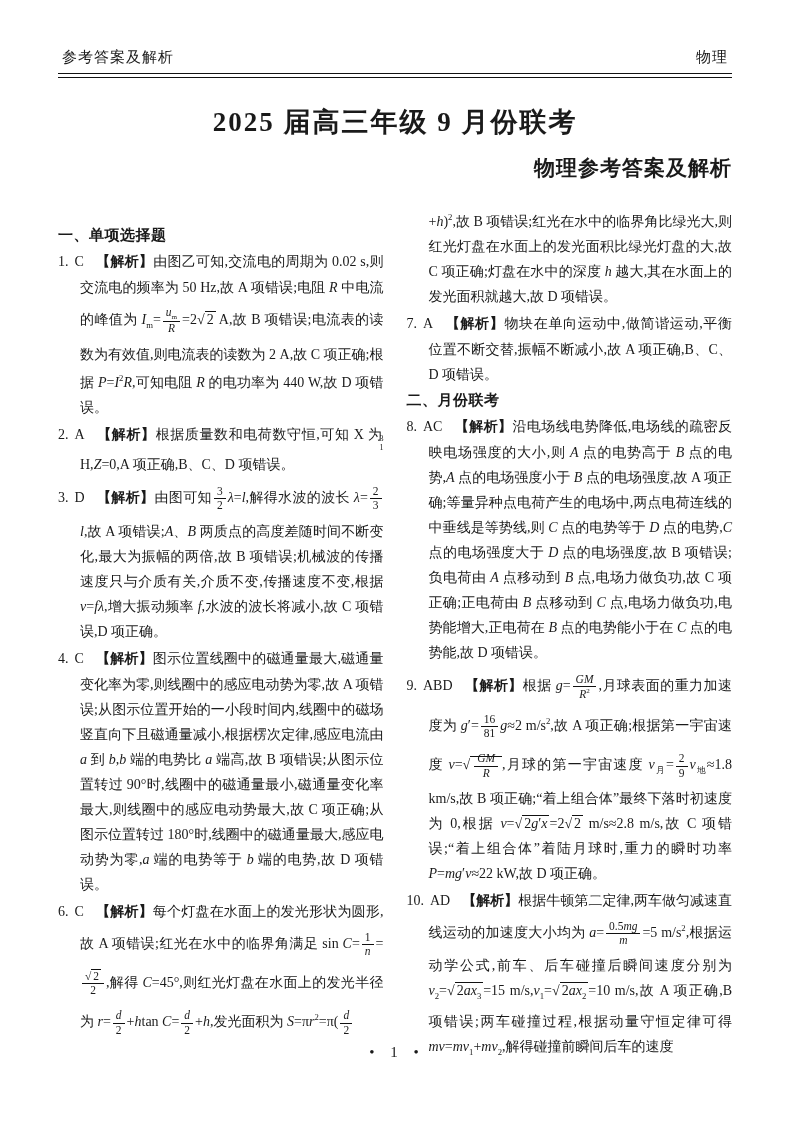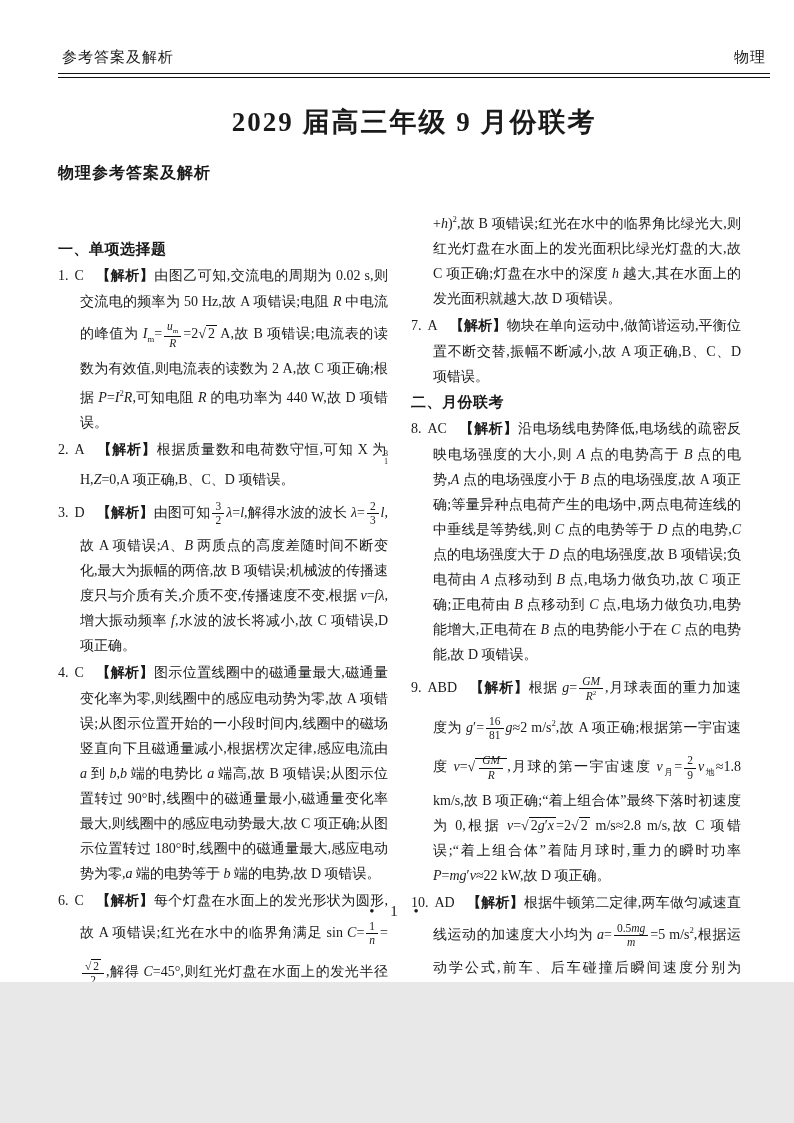--- a/index.html
+++ b/index.html
@@ -1,33 +1,33 @@
 <!DOCTYPE html>
 <html><head>
 <meta charset="utf-8">
 <style>
   html,body{margin:0;padding:0;background:#e8e8e8;}
   .page{
     position:relative;
-    width:794px;height:982px;
+    width:794px;height:1123px;
     margin:0 auto;
     background:#ffffff;
     overflow:hidden;
     font-family:"Liberation Serif","DejaVu Serif",serif;
     color:#1a1a1a;
     box-sizing:border-box;
-    padding:48px 24px 0 58px;
+    padding:48px 62px 0 58px;
   }
   
   .hdr{display:flex;justify-content:space-between;align-items:flex-end;
        font-size:15px;letter-spacing:1px;padding:0 4px 6px 4px;}
   .hdr-rule{height:3px;border-top:1px solid #111;border-bottom:1px solid #111;}
   
   .doc-title{text-align:center;font-size:27px;font-weight:bold;letter-spacing:2px;margin-top:26px;}
-  .doc-subtitle{text-align:left;font-size:16px;font-weight:bold;letter-spacing:1px;margin-top:23px;}
+  .doc-subtitle{text-align:right;font-size:21px;font-weight:bold;letter-spacing:1px;margin-top:14px;}
   
   .content{display:flex;margin-top:18px;align-items:center;}
   .col{width:330px;font-size:14px;line-height:25px;text-align:justify;}
   .col-divider{width:0;border-left:2px dotted #555;margin:2px 10px 0 11px;}
   .sec{font-weight:bold;font-size:15px;letter-spacing:0.5px;
        font-family:"Liberation Sans","DejaVu Sans",sans-serif;}
   .item{padding-left:22px;text-indent:-22px;margin-top:2px;}
   .item.cont{text-indent:0;margin-top:5px;}
   .no{margin-right:6px;}
   .ans{margin-right:12px;}
@@ -52,21 +52,21 @@
 <body>
 
 <div class="page">
 
   <div class="hdr">
     <span>参考答案及解析</span>
     <span>物理</span>
   </div>
   <div class="hdr-rule"></div>
 
-  <div class="doc-title">2029 届高三年级 9 月份联考</div>
+  <div class="doc-title">2025 届高三年级 9 月份联考</div>
   <div class="doc-subtitle">物理参考答案及解析</div>
 
   <div class="content">
     <div class="col">
         <div class="sec">一、单项选择题</div>
         <div class="item"><span class="no">1.</span><span class="ans">C</span><b class="tag">【解析】</b><span class="body">由图乙可知,交流电的周期为 0.02 s,则交流电的频率为 50 Hz,故 A 项错误;电阻 <i>R</i> 中电流的峰值为 <i>I</i><sub>m</sub>=<span class="fr"><span class="n"><i>u</i><sub>m</sub></span><span class="d"><i>R</i></span></span>=2√<span class="ov">2</span> A,故 B 项错误;电流表的读数为有效值,则电流表的读数为 2 A,故 C 项正确;根据 <i>P</i>=<i>I</i><sup>2</sup><i>R</i>,可知电阻 <i>R</i> 的电功率为 440 W,故 D 项错误。</span></div>
         <div class="item"><span class="no">2.</span><span class="ans">A</span><b class="tag">【解析】</b><span class="body">根据质量数和电荷数守恒,可知 X 为<span class="iso">
               <span>3</span>
               <span>1</span>
             </span>H,<i>Z</i>=0,A 项正确,B、C、D 项错误。</span></div>

